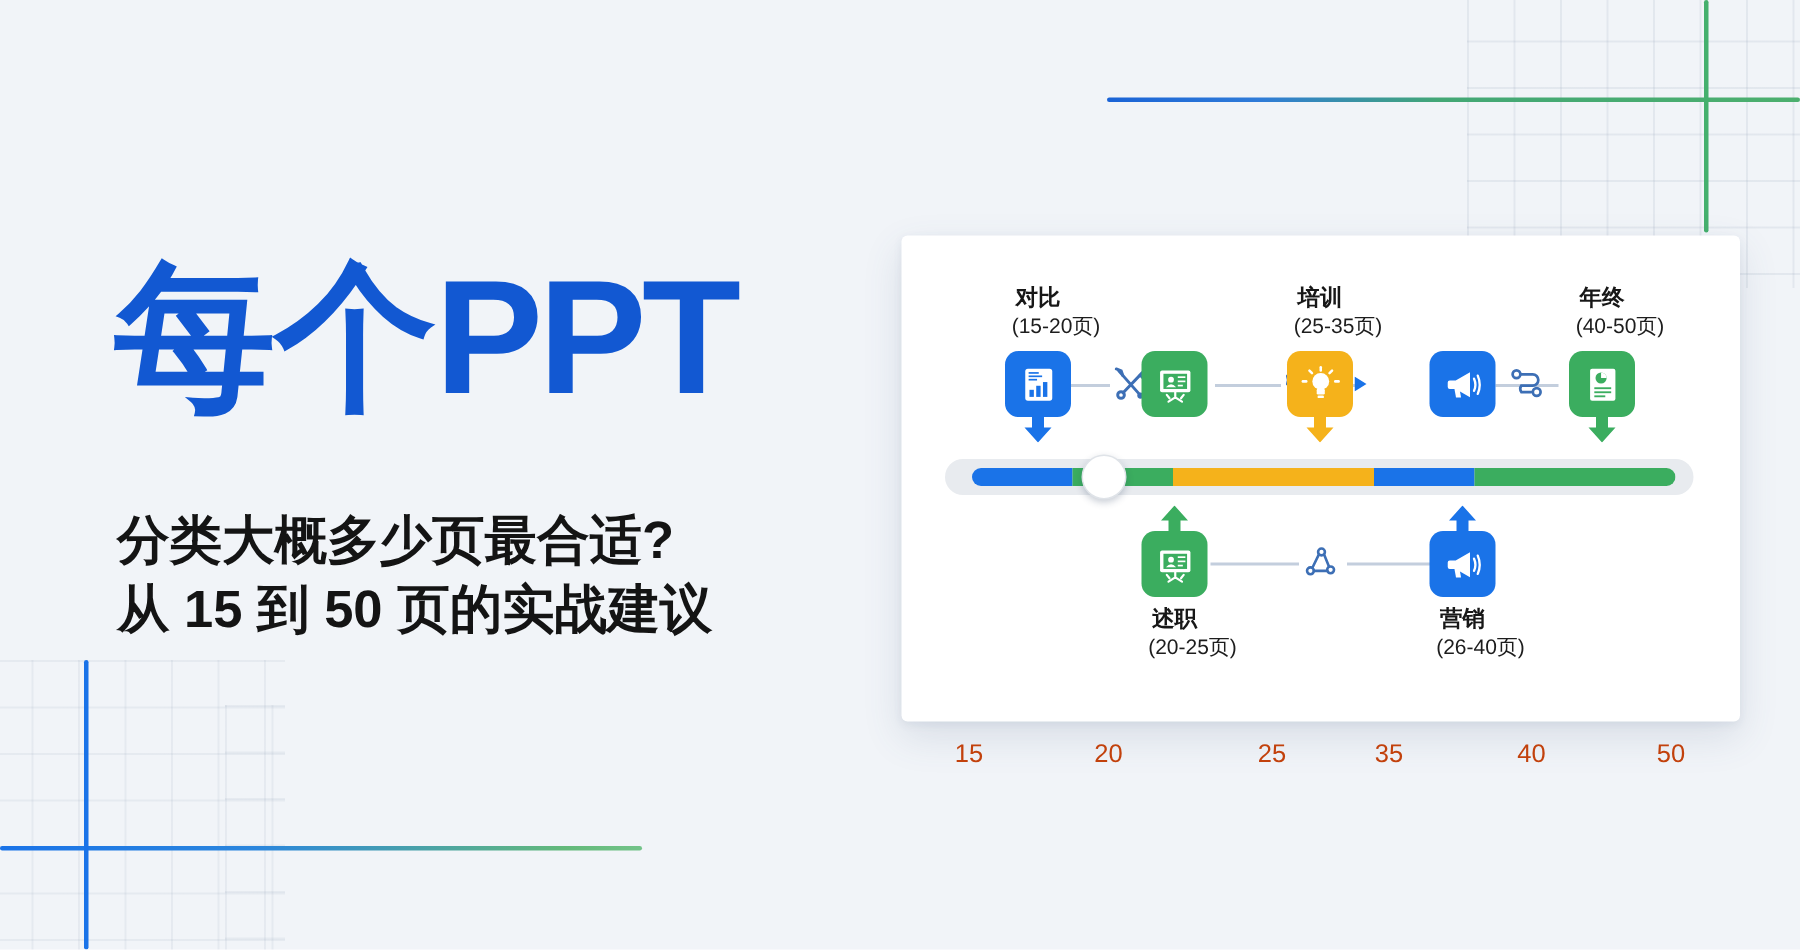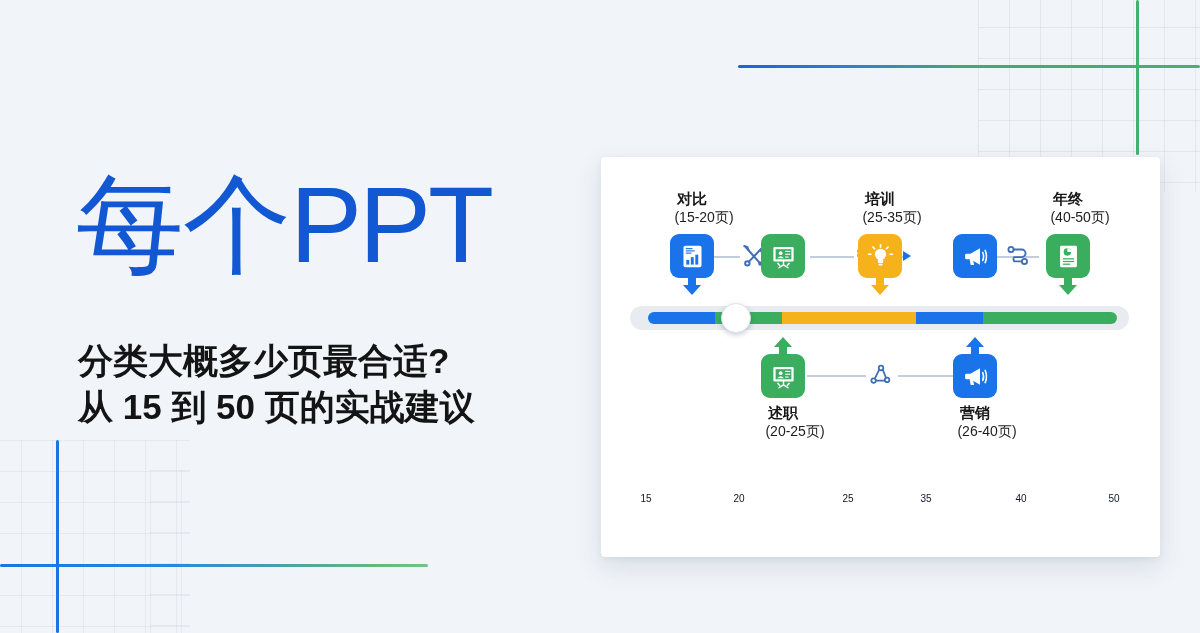--- a/index.html
+++ b/index.html
@@ -46,39 +46,39 @@
     background: linear-gradient(to right, #1a73e8 0%, #2b86dd 40%, #63b97a 88%, #73c389 100%);
   }
   .vline { position: absolute; width: 3px; border-radius: 2px; }
   #vline-tr { top: 0px; left: 1136px; height: 155px; background: #45b06d; }
   #vline-bl { top: 440px; left: 56px; height: 193px; background: #1a73e8; }
 
   
   #headline {
     position: absolute; left: 76px; top: 171px;
     font-size: 108px; line-height: 1.0;
-    font-weight: 400; letter-spacing: -1px;
+    font-weight: 700; letter-spacing: -1px;
     color: #1258d2;
     white-space: nowrap;
   }
   #headline .latin { letter-spacing: -3px; }
   #subtitle {
     position: absolute; left: 78px; top: 338px;
     width: 520px;
   }
   #subtitle .line {
     font-size: 35px; line-height: 46px;
     font-weight: 700; color: #141414;
     white-space: nowrap;
   }
 
   
   #card {
     position: absolute; left: 601px; top: 157px;
-    width: 559px; height: 400px;
+    width: 559px; height: 324px;
     background: #ffffff; border-radius: 4px;
     box-shadow: 0 10px 26px rgba(70,95,130,0.14), 0 2px 6px rgba(70,95,130,0.08);
   }
 
   
   .node-label {
     position: absolute; text-align: center; white-space: nowrap;
     transform: translateX(-50%);
   }
   .node-label .name {
@@ -108,21 +108,21 @@
   .arrow svg { width: 20px; height: 22px; display: block; }
 
   
   .connector { position: absolute; height: 2px; background: #c3cedd; }
   .mini-icon { position: absolute; transform: translateX(-50%); }
   .mini-icon svg { display: block; }
   .seg { height: 12px; }
   .tick {
     position: absolute; top: 336px;
     transform: translateX(-50%);
-    font-size: 10px; color: #0f172a; font-weight: 400;
+    font-size: 17px; color: #c2410c; font-weight: 400;
   }
 </style>
 </head>
 <body>
 
 <div id="stage">
 
   <div class="grid" id="grid-tr"></div>
   <div class="grid small" id="grid-bl"></div>
   <div class="grid small" id="grid-bl2"></div>

